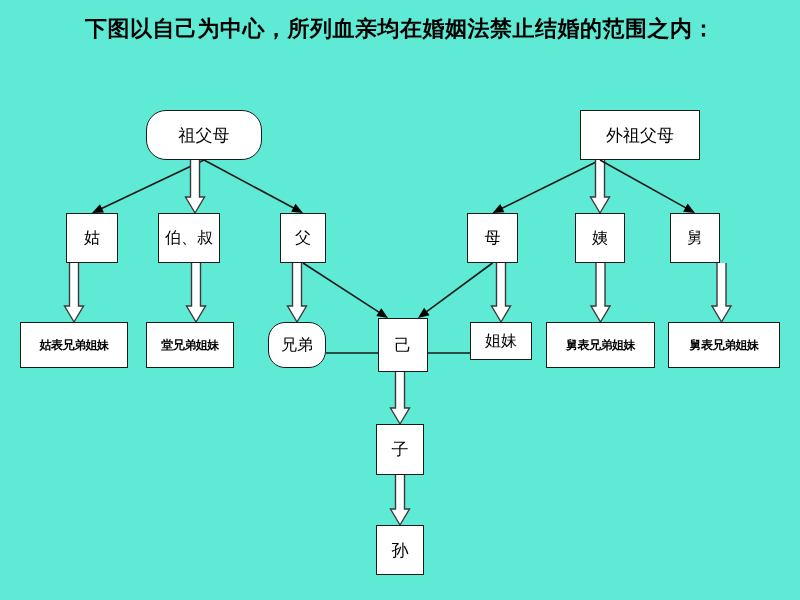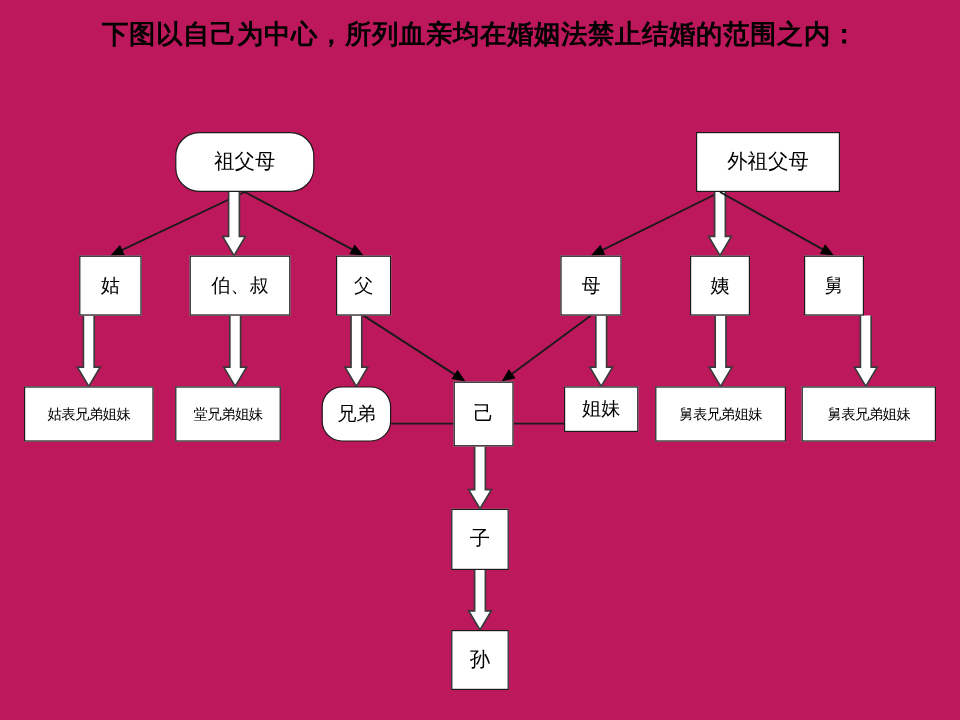--- a/index.html
+++ b/index.html
@@ -7,21 +7,21 @@
     padding: 0;
     background: #ffffff;
   }
   body {
     font-family: "DejaVu Sans", "Liberation Sans", sans-serif;
   }
   #page {
     position: relative;
     width: 800px;
     height: 600px;
-    background: #be185d;
+    background: #5eead4;
     overflow: hidden;
   }
   #title {
     position: absolute;
     left: 0;
     top: 14px;
     width: 800px;
     text-align: center;
     font-family: "DejaVu Serif", "Liberation Serif", serif;
     font-size: 22px;
@@ -46,21 +46,21 @@
     align-items: center;
     justify-content: center;
     color: #000000;
     font-family: "DejaVu Sans", "Liberation Sans", sans-serif;
     line-height: 1;
     white-space: nowrap;
     z-index: 3;
   }
   .node.sz-lg { font-size: 17px; }
   .node.sz-md { font-size: 16px; }
-  .node.sz-sm { font-size: 12px; font-weight: 400; letter-spacing: -0.5px; }
+  .node.sz-sm { font-size: 12px; font-weight: 700; letter-spacing: -0.5px; }
   svg.edges {
     position: absolute;
     left: 0;
     top: 0;
     width: 800px;
     height: 600px;
     z-index: 1;
     overflow: visible;
   }
   svg.edges .thin {
@@ -122,21 +122,21 @@
     <div id="node-layer">
         <div class="node sz-lg" style="left: 146px; top: 110px; width: 116px; height: 50px; border-radius: 20px;">
           <span>祖父母</span>
         </div>
         <div class="node sz-lg" style="left: 540px; top: 110px; width: 120px; height: 50px; margin-left: 40px;">
           <span>外祖父母</span>
         </div>
         <div class="node sz-md" style="left: 66px; top: 213px; width: 52px; height: 50px;">
           <span>姑</span>
         </div>
-        <div class="node sz-md" style="left: 158px; top: 213px; width: 84px; height: 50px;">
+        <div class="node sz-md" style="left: 158px; top: 213px; width: 62px; height: 50px;">
           <span>伯、叔</span>
         </div>
         <div class="node sz-md" style="left: 280px; top: 213px; width: 46px; height: 50px;">
           <span>父</span>
         </div>
         <div class="node sz-md" style="left: 467px; top: 213px; width: 51px; height: 50px;">
           <span>母</span>
         </div>
         <div class="node sz-md" style="left: 575px; top: 213px; width: 50px; height: 50px;">
           <span>姨</span>

